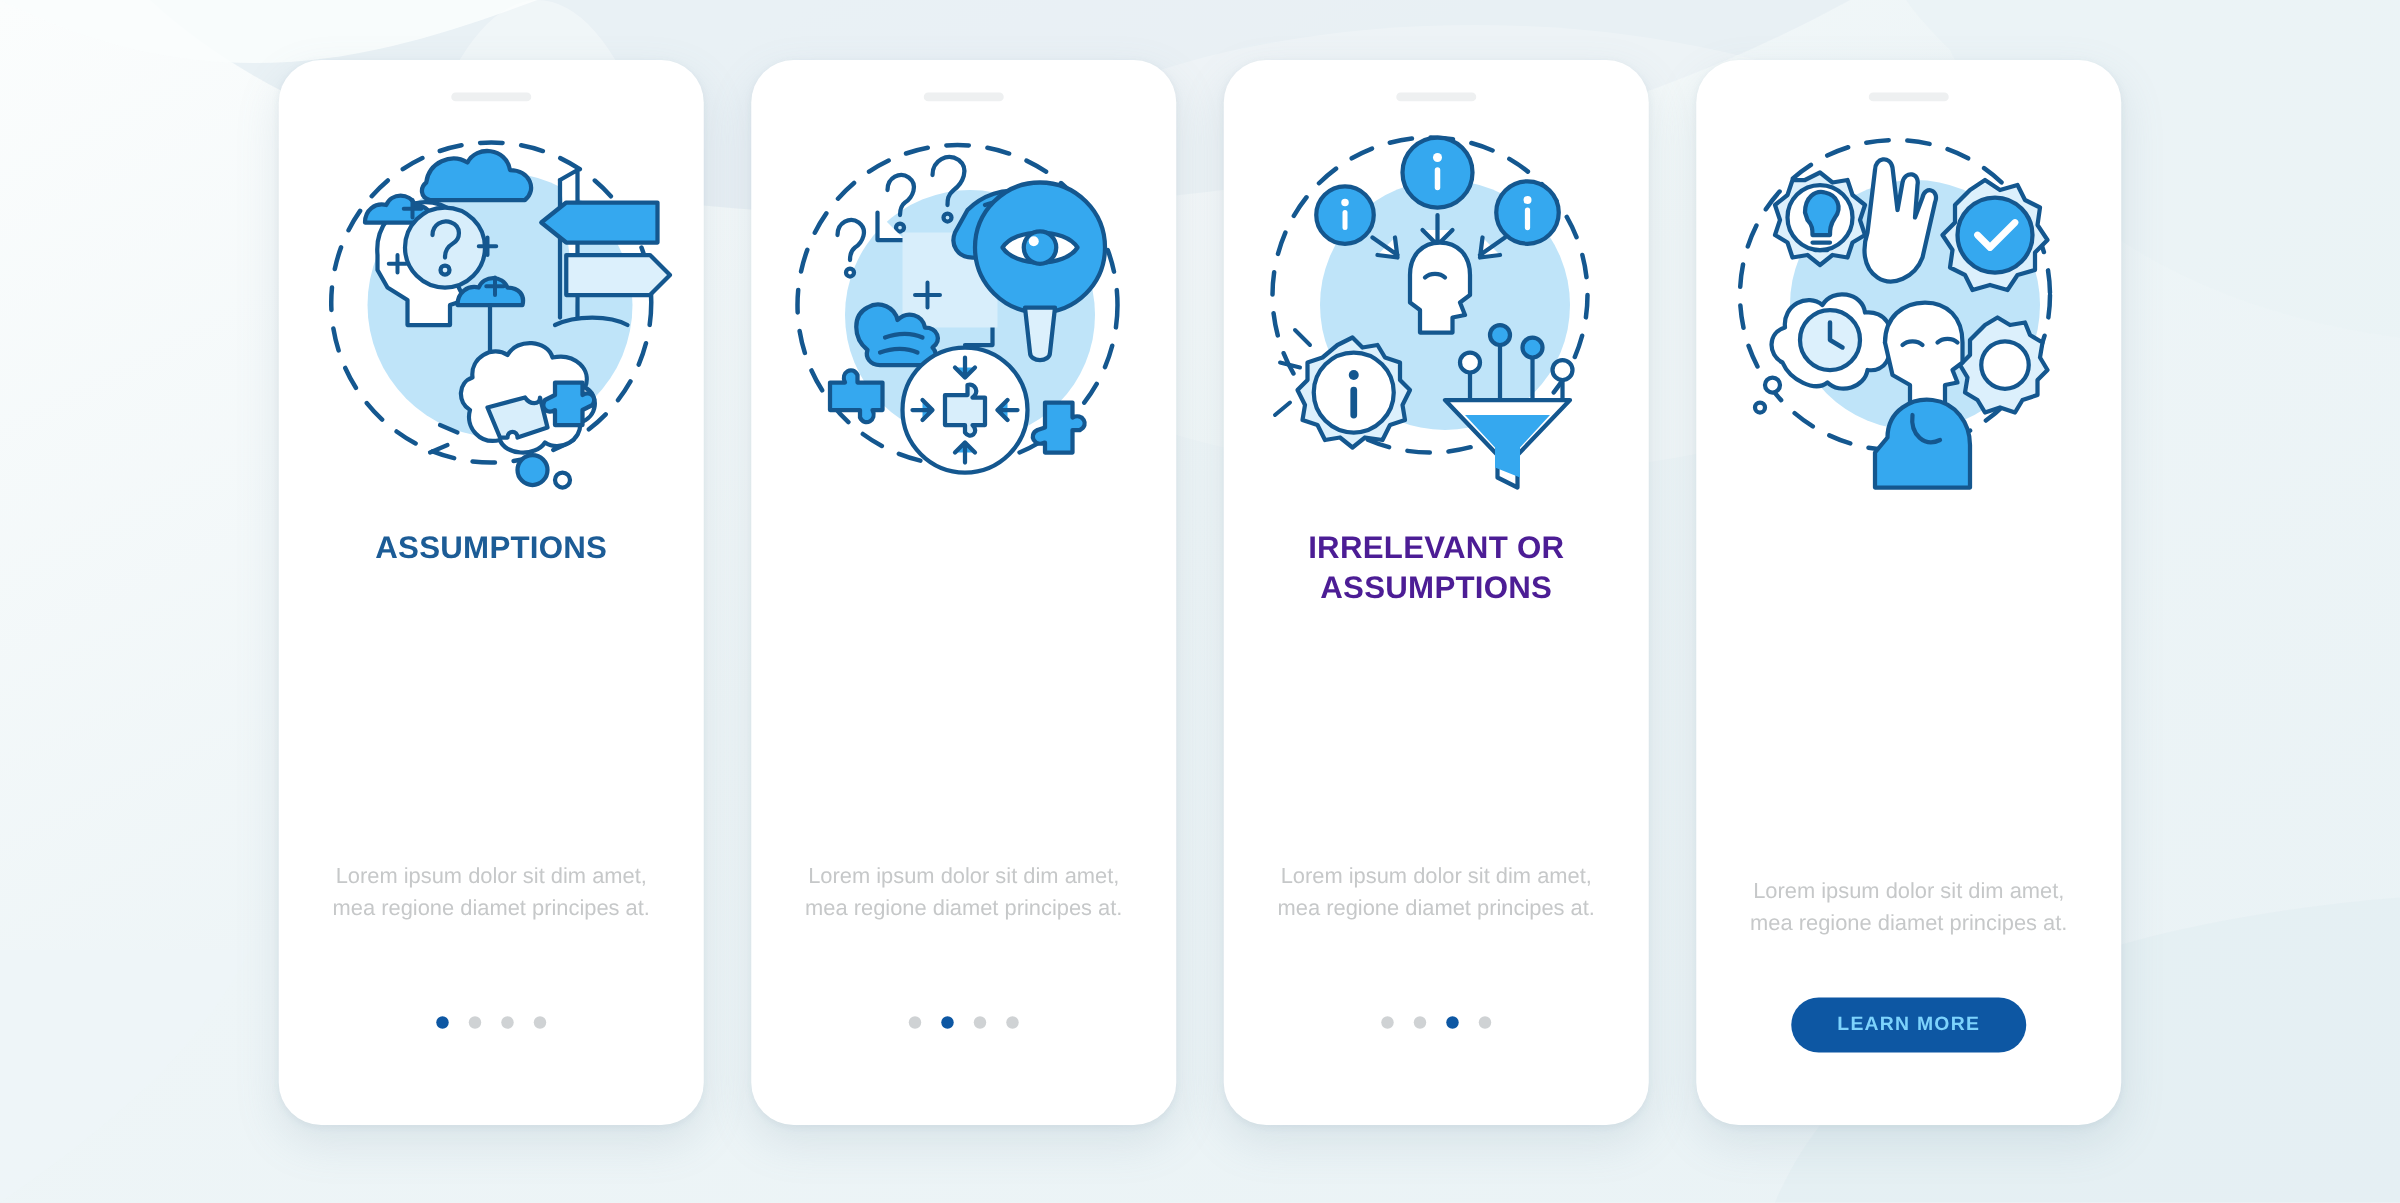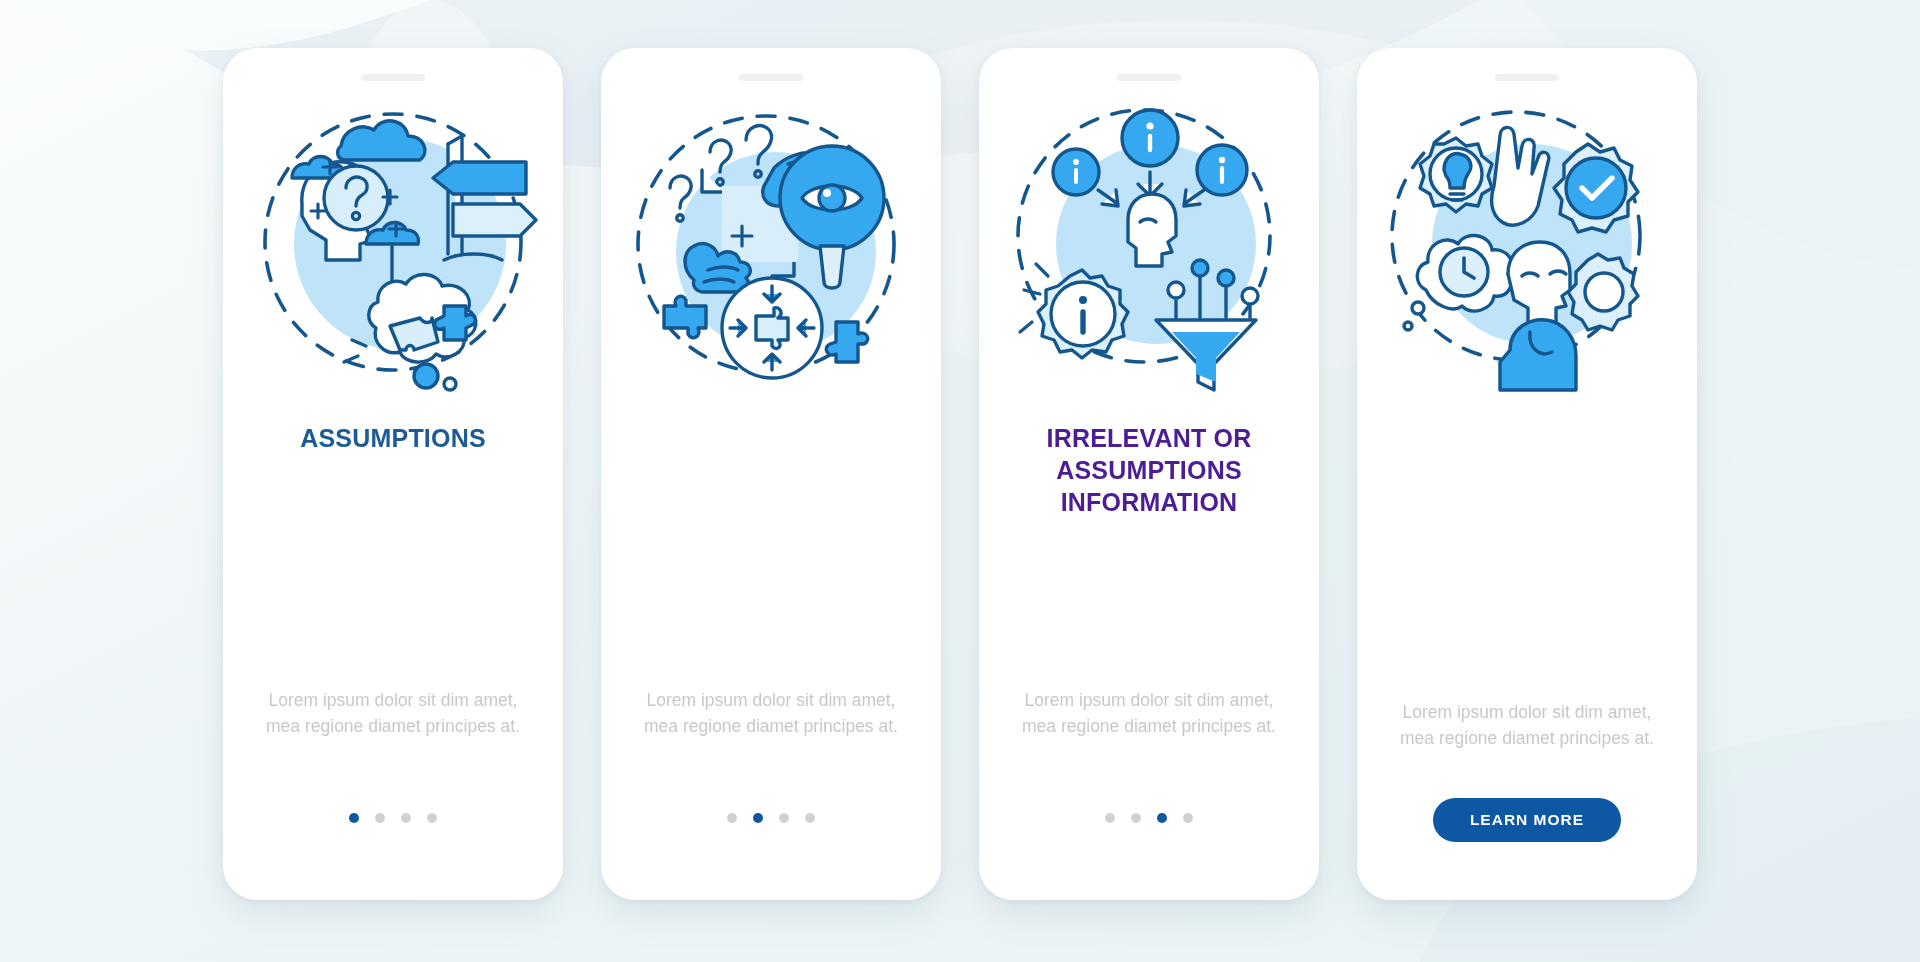--- a/index.html
+++ b/index.html
@@ -112,21 +112,21 @@
   .dot.active { background: #0d57a3; }
 
   .cta {
     margin-top: 46px;
     margin-bottom: 58px;
     width: 188px;
     height: 44px;
     border: none;
     border-radius: 22px;
     background: #0d57a3;
-    color: #ffffff;
+    color: #7dd3fc;
     font-family: "Liberation Sans", sans-serif;
     font-size: 15.5px;
     font-weight: bold;
     letter-spacing: 1.0px;
     cursor: pointer;
     flex: none;
   }
 
   .spacer-flex { flex: 1 1 auto; }
 </style>
@@ -362,21 +362,20 @@
           <g stroke-width="3.2">
             <path d="M32,170 L44,182 M20,196 L36,200 M28,228 L16,238"></path>
           </g>
         </g>
       </svg>
     </div>
 
     <div class="title t3">
       <div>IRRELEVANT OR</div>
       <div>ASSUMPTIONS</div>
-      <div>INFORMATION</div>
     </div>
 
     <div class="spacer-flex"></div>
 
     <div class="desc">Lorem ipsum dolor sit dim amet, mea regione diamet principes at.</div>
 
     <div class="dots">
       <span class="dot"></span>
       <span class="dot"></span>
       <span class="dot active"></span>

